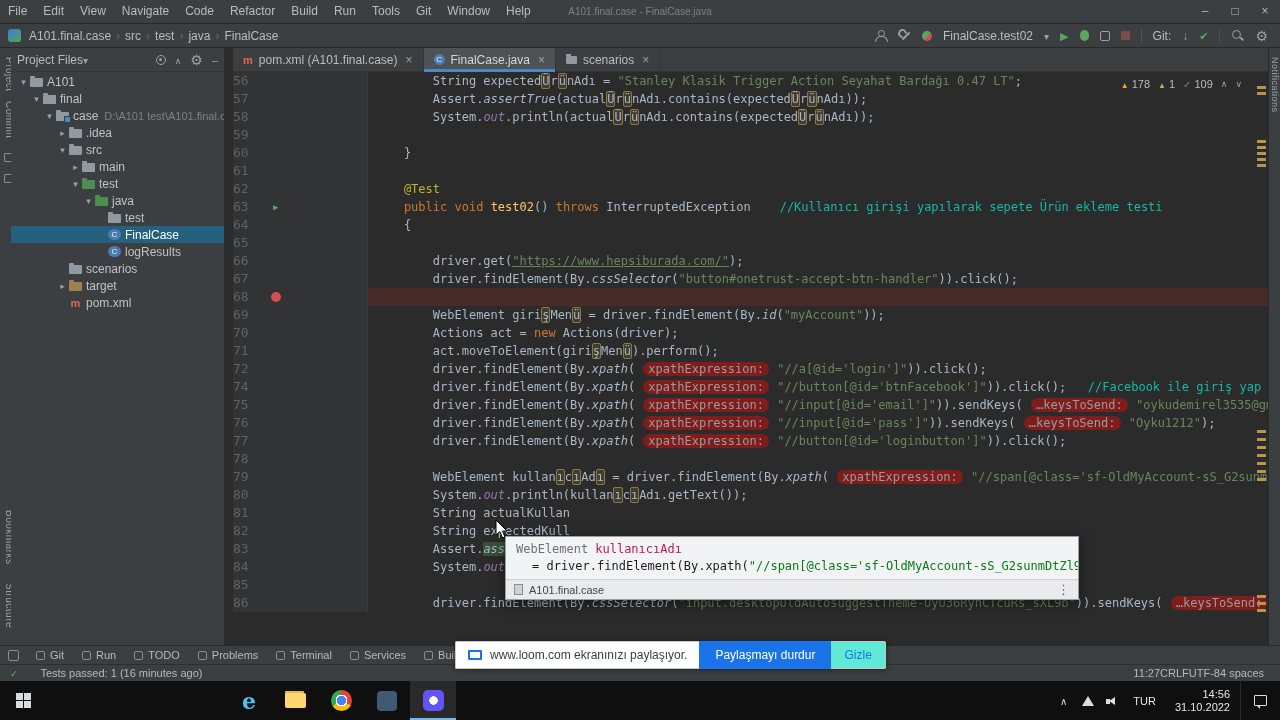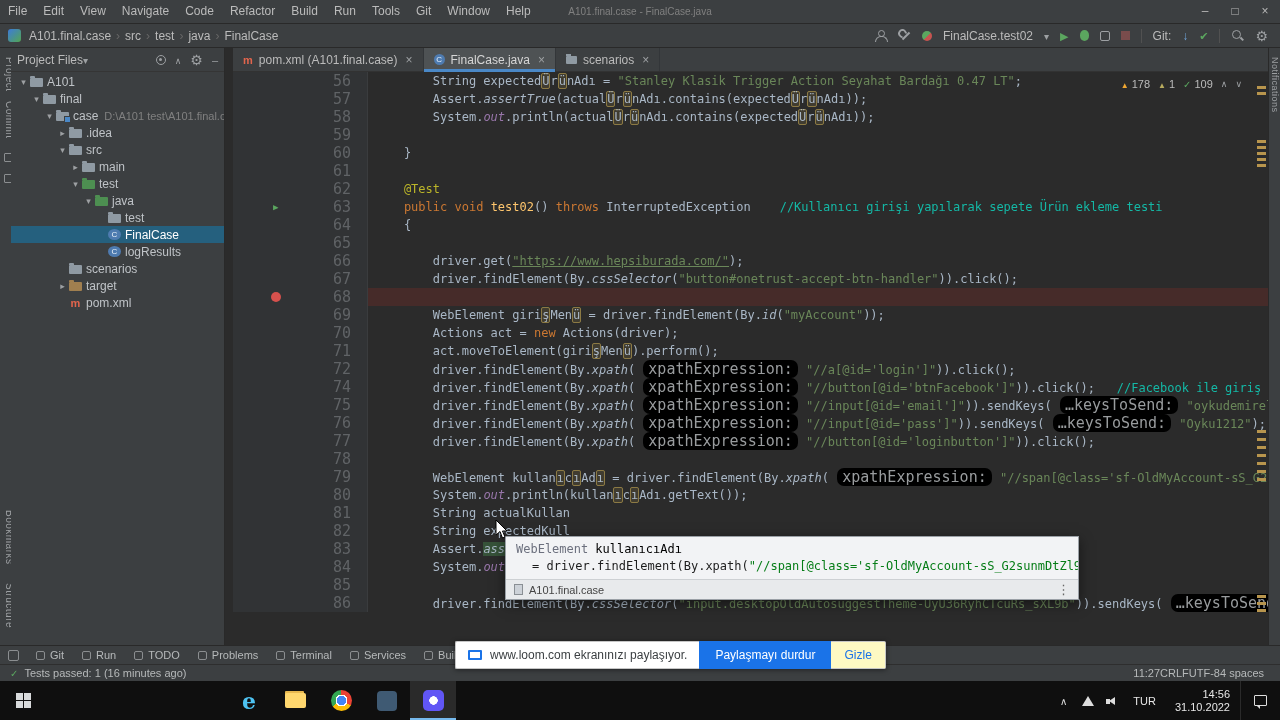--- a/index.html
+++ b/index.html
@@ -87,69 +87,69 @@
 .x-close::before{content:"×"}
 .ti-maven::before{content:"m";color:#e2654d;font-weight:bold;font-size:11px}
 .ti-test-class{width:11px;height:11px;border-radius:50%;background:#4e7bb0;color:#e8f1fa;font-size:8px;line-height:11px;text-align:center}
 .ti-test-class::before{content:"C"}
 .ti-folder{width:11px;height:8px;background:#8f9aa3;border-radius:1px;position:relative}
 .ti-folder::before{content:"";position:absolute;top:-2px;left:0;width:5px;height:2px;background:#8f9aa3}
 .code-scroll{position:absolute;top:24px;left:0;right:0;bottom:0;overflow:hidden}
 .code-row{display:flex;height:18px;line-height:18px;font-family:"DejaVu Sans Mono",monospace;font-size:12px;white-space:pre}
 .code-row.bp-row{background:#462b29}
 .gutter-cell{flex:0 0 135px;background:#313335;border-right:1px solid #3a3c3e;position:relative}
-.lnum{display:block;text-align:right;padding-right:16px;color:#606366;font-size:15px}
+.lnum{display:block;padding-right:16px;color:#606366;font-size:13px}
 .run-mark{position:absolute;left:40px;top:0;font-size:9px}
 .run-mark::before{content:"▶";color:#5ba65f}
 .bp-mark{position:absolute;left:38px;top:4px;width:10px;height:10px;border-radius:50%;background:#d6514d}
 .code-text{padding-left:7px;color:#a9b7c6}
 .tk-p{color:#a9b7c6}.tk-k{color:#cc7832}.tk-s{color:#6a8759}
 .tk-su{color:#6a8759;text-decoration:underline}
 .tk-c{color:#14b8a6}.tk-a{color:#bbb529}.tk-m{color:#ffc66d}
 .tk-f{color:#9876aa;font-style:italic}.tk-i{color:#a9b7c6;font-style:italic}
 .tk-hl{color:#a9b7c6;font-style:italic;background:#365239}
-.tk-h{background:#000000;color:#999c9e;border-radius:7px;padding:0 5px;font-size:15px;margin:12px 1px}
+.tk-h{background:#7f1d1d;color:#999c9e;border-radius:7px;padding:0 5px;font-size:12px;margin:12px 1px}
 .tk-u{border:1px solid #8c7a44;background:rgba(140,122,68,.22);border-radius:2px}
 .inspections{position:absolute;top:30px;right:26px;display:flex;align-items:center;gap:8px;font-size:11px;color:#bbb;z-index:5}
 .insp-warn::before{content:"▲";color:#f0a732;font-size:8px;margin-right:3px}
 .insp-weak::before{content:"▲";color:#b8ab5e;font-size:8px;margin-right:3px}
 .insp-ok::before{content:"✓";color:#5ba65f;font-size:10px;margin-right:3px}
 .insp-chev{color:#9da0a3;font-size:9px}
 .smark{position:absolute;right:2px;width:9px;height:3px;background:#b8954d;z-index:4}
 
 
 .doc-popup{position:absolute;left:505px;top:536px;width:574px;background:#f2f3f5;border:1px solid #9aa0a6;box-shadow:0 4px 12px rgba(0,0,0,.5);font-family:"DejaVu Sans Mono",monospace;font-size:12px;color:#1d1d1d;z-index:30}
 .doc-line1{padding:4px 10px 0;line-height:17px}
 .doc-type{color:#6c707e;margin-right:7px}
-.doc-name{color:#000000}
+.doc-name{color:#be185d}
 .doc-line2{padding:0 10px 4px 26px;line-height:17px;white-space:nowrap;overflow:hidden}
 .doc-str{color:#067d17}
 .doc-footer{display:flex;align-items:center;height:20px;background:#e8eaec;border-top:1px solid #cdd0d3;font-family:"Liberation Sans",sans-serif;font-size:11px;color:#444;padding:0 8px;gap:6px}
 .doc-file-icon{width:9px;height:11px;background:#cdd2d8;border:1px solid #8a8f94}
 .doc-kebab{margin-left:auto;color:#666}
 .g-kebab::before{content:"⋮";font-size:13px}
 
 
 .tool-bar{position:absolute;left:0;right:0;top:645px;height:19px;background:#3c3f41;border-top:1px solid #292929;display:flex;align-items:center;padding-left:6px;font-size:11px;color:#b6b9ba}
 .tw-switch{width:11px;height:11px;border:1.5px solid #8b8e90;border-radius:2px;margin:0 8px 0 2px}
 .tool-item{display:flex;align-items:center;gap:5px;padding:0 9px}
 .tool-ic{width:9px;height:9px;border:1px solid #8b8e90;border-radius:2px}
 
 
 .status-bar{position:absolute;left:0;right:0;top:664px;height:17px;background:#3c3f41;border-top:1px solid #2e2e2e;display:flex;align-items:center;font-size:11px;color:#b6b9ba;padding:0 10px}
-.status-left{display:flex;align-items:center;gap:6px}
+.status-left{display:flex;align-items:center;gap:22px}
 .status-check::before{content:"✓";color:#5ba65f;font-size:10px}
 .status-right{margin-left:auto;display:flex;gap:0;padding-right:6px}
 
 
 .loom{position:absolute;left:455px;top:641px;height:28px;display:flex;z-index:40;font-size:12px;box-shadow:0 1px 5px rgba(0,0,0,.45)}
 .loom-msg{background:#fff;color:#3c4043;display:flex;align-items:center;gap:8px;padding:0 12px;border:1px solid #c6c6c6;border-right:none;border-radius:2px 0 0 2px;white-space:nowrap}
 .loom-cast-icon{width:14px;height:10px;border:2px solid #1a73e8;border-radius:1px}
 .loom-stop{background:#1a73e8;color:#fff;display:flex;align-items:center;padding:0 15px;white-space:nowrap;border:1px solid #1a73e8}
-.loom-hide{background:#fef9c3;color:#1a73e8;display:flex;align-items:center;padding:0 13px;border:1px solid #c6c6c6;border-left:none;border-radius:0 2px 2px 0}
+.loom-hide{background:#5eead4;color:#1a73e8;display:flex;align-items:center;padding:0 13px;border:1px solid #c6c6c6;border-left:none;border-radius:0 2px 2px 0}
 
 
 .taskbar{position:absolute;left:0;right:0;top:681px;height:39px;background:#0f0f0f;display:flex;align-items:center}
 .tb-start{width:46px;height:100%;display:flex;align-items:center;justify-content:center}
 .win-logo{width:15px;height:15px;display:grid;grid-template-columns:7px 7px;gap:1px}
 .win-logo span{background:#d8dadc}
 .tb-apps{display:flex;height:100%;margin-left:180px}
 .tb-icon{width:46px;height:100%;display:flex;align-items:center;justify-content:center;position:relative}
 .tb-icon.active{background:#2a2a2a;box-shadow:inset 0 -2px 0 #76b9ed}
 .app-edge::before{content:"e";color:#4ec3f2;font-size:22px;font-weight:bold;font-family:"DejaVu Serif",serif}

